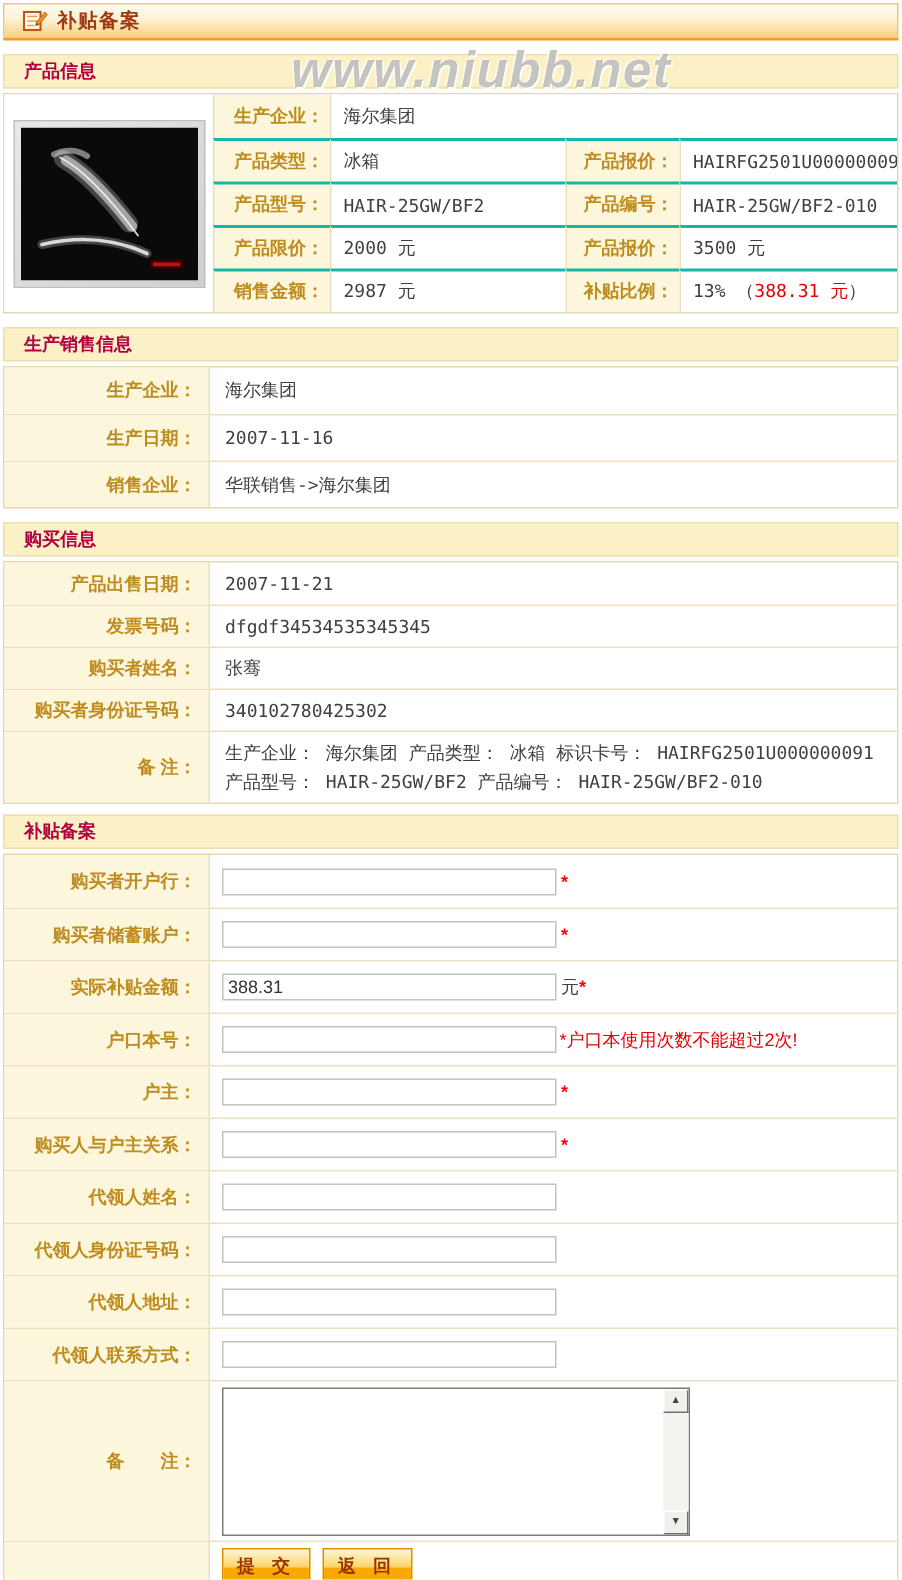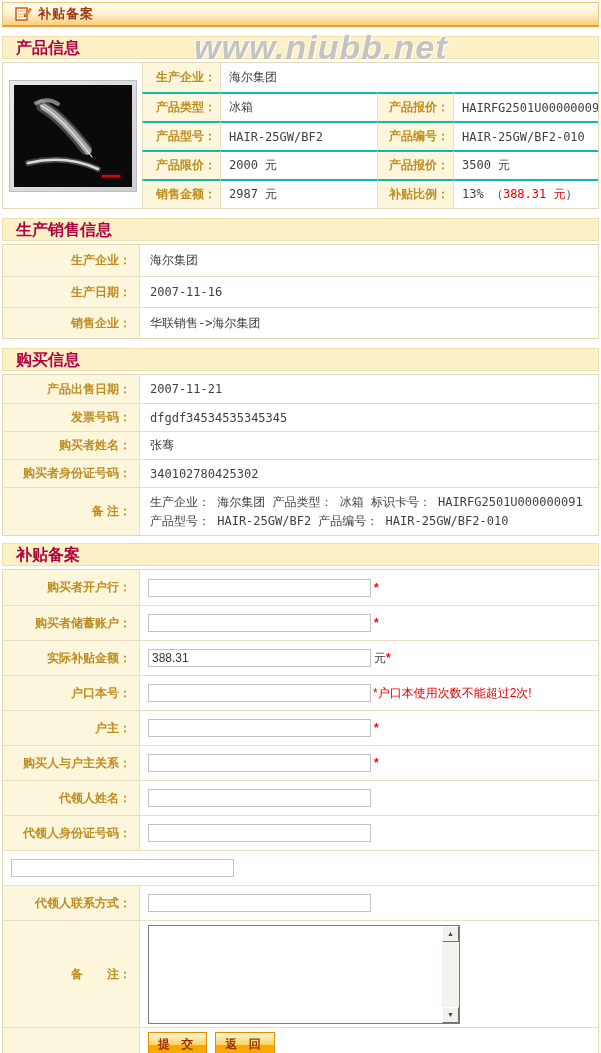--- a/index.html
+++ b/index.html
@@ -22,21 +22,21 @@
     position:absolute; left:192px; top:26px; z-index:5; pointer-events:none;
     font-size:34px; font-weight:bold; font-style:italic; letter-spacing:1px;
     color:rgba(125,125,125,0.45);
     text-shadow:1px 1px 0 rgba(255,255,255,.9), -1px -1px 0 rgba(255,255,255,.7);
   }
 
   .section { margin-top:9px; }
   .sec-header {
     height:23px; line-height:21px; padding-left:13px;
     background:#fbf0c6; border:1px solid #eedfac;
-    color:#b00342; font-weight:bold; font-size:16px;
+    color:#b00342; font-weight:bold; font-size:12px;
   }
   .sec-body { margin-top:3px; border:1px solid #e3d8b6; background:#fff; }
 
   
   .ptable { display:grid; grid-template-columns:139px 78px 157px 76px 1fr; }
   .ptable > div { border-left:1px solid #ecdfc0; border-top:2px solid #14b8a6;
                   display:flex; align-items:center; min-height:29px; overflow:hidden; }
   .ptable > .r1 { border-top:none; }
   .ptable > .img-cell { grid-column:1; grid-row:1/6; border-left:none; border-top:none;
                         justify-content:center; background:#fff; }
@@ -265,20 +265,21 @@
       </div>
 
       <div class="kv-row frow h35">
         <div class="lbl">代领人身份证号码：</div>
         <div class="val">
           <input class="txt-input" type="text" value="" style="">
         </div>
       </div>
 
       <div class="kv-row frow h35">
+        <div class="lbl">代领人地址：</div>
         <div class="val">
           <input class="txt-input" type="text" value="" style="">
         </div>
       </div>
 
       <div class="kv-row frow h35">
         <div class="lbl">代领人联系方式：</div>
         <div class="val">
           <input class="txt-input" type="text" value="" style="">
         </div>

